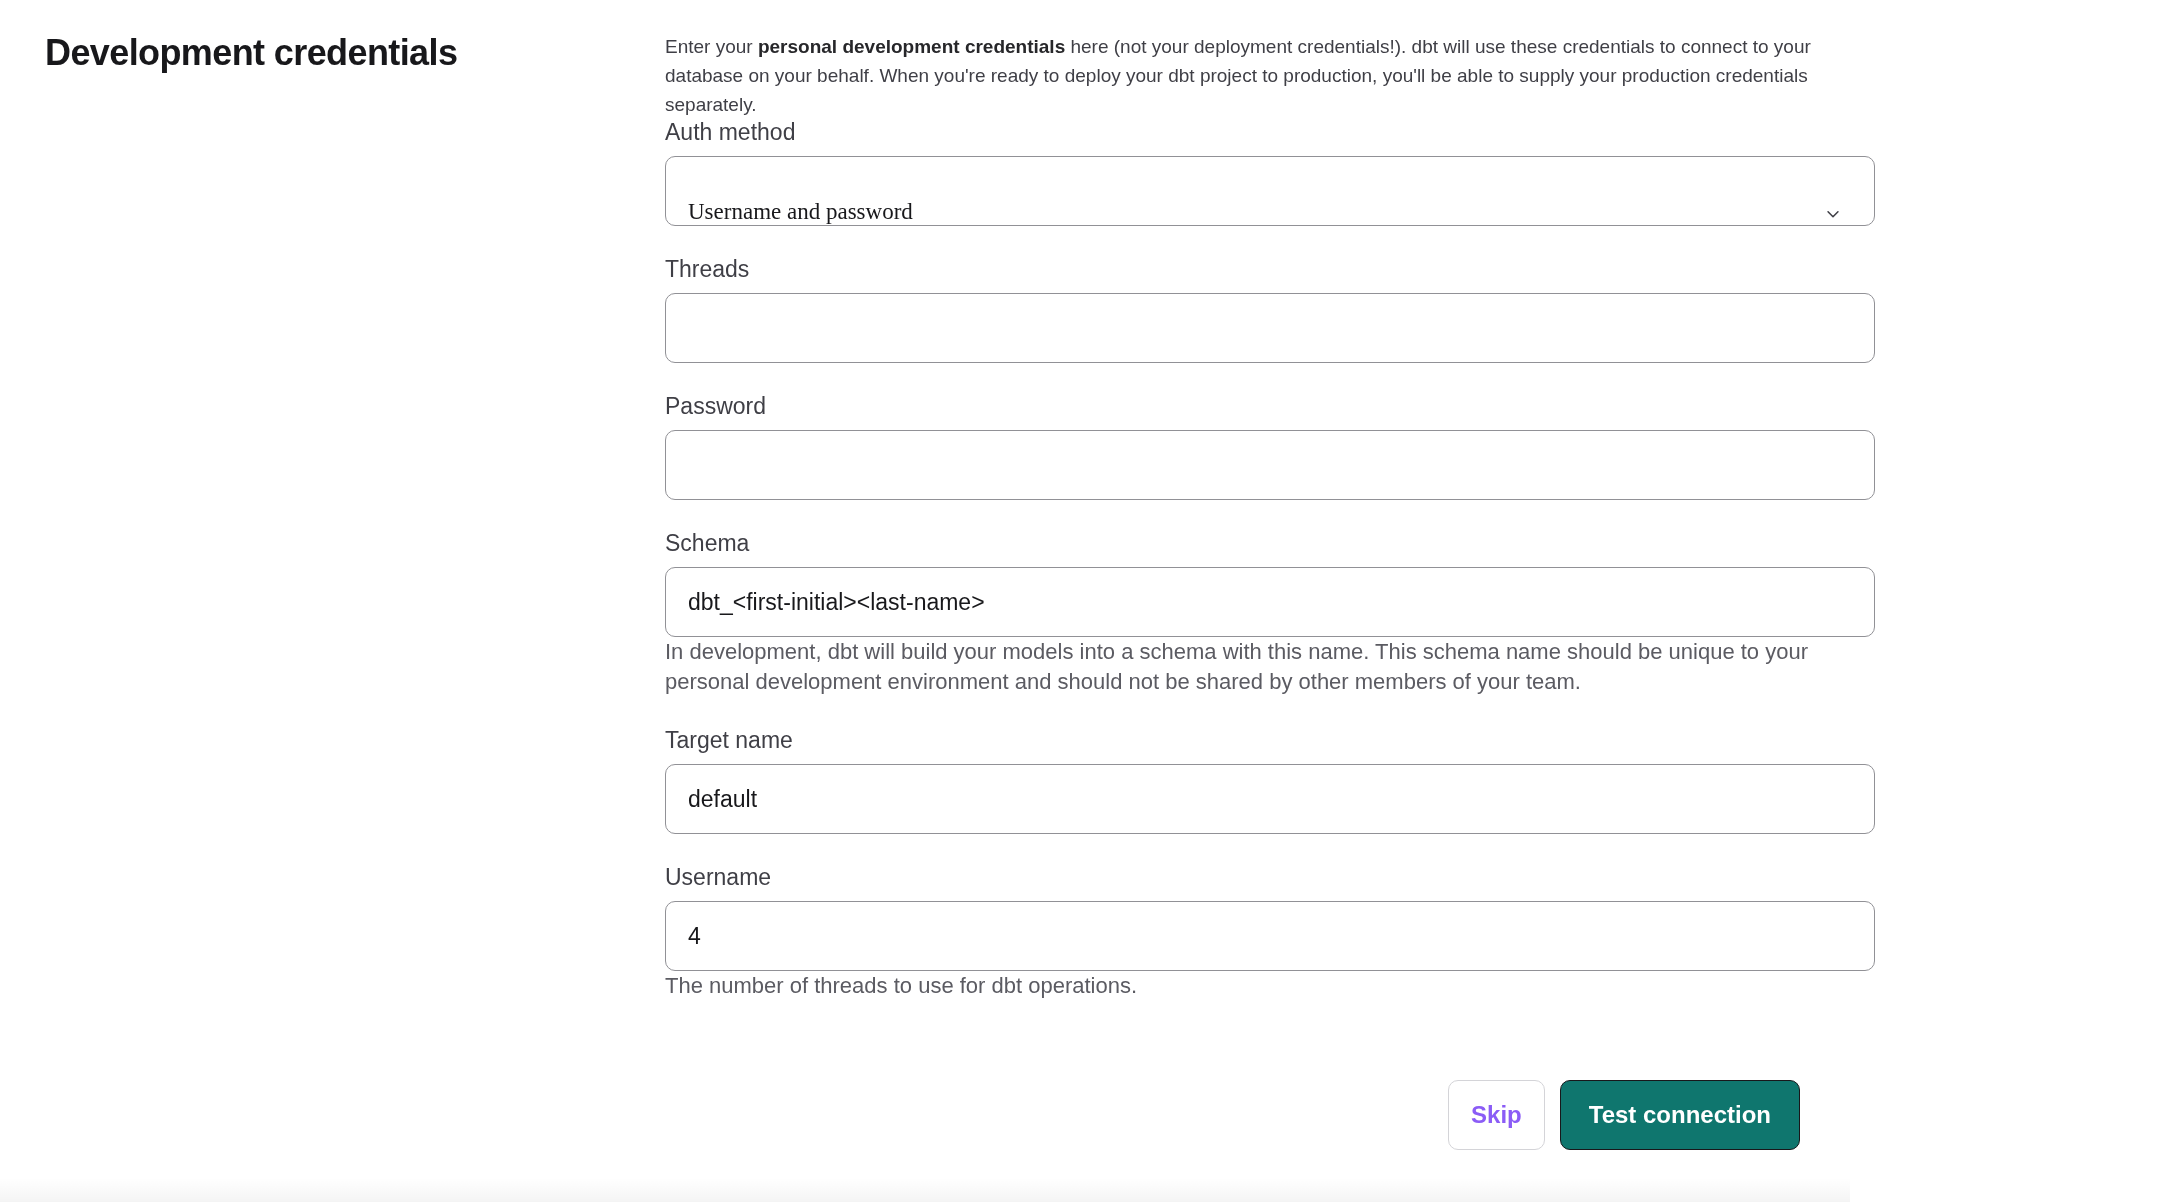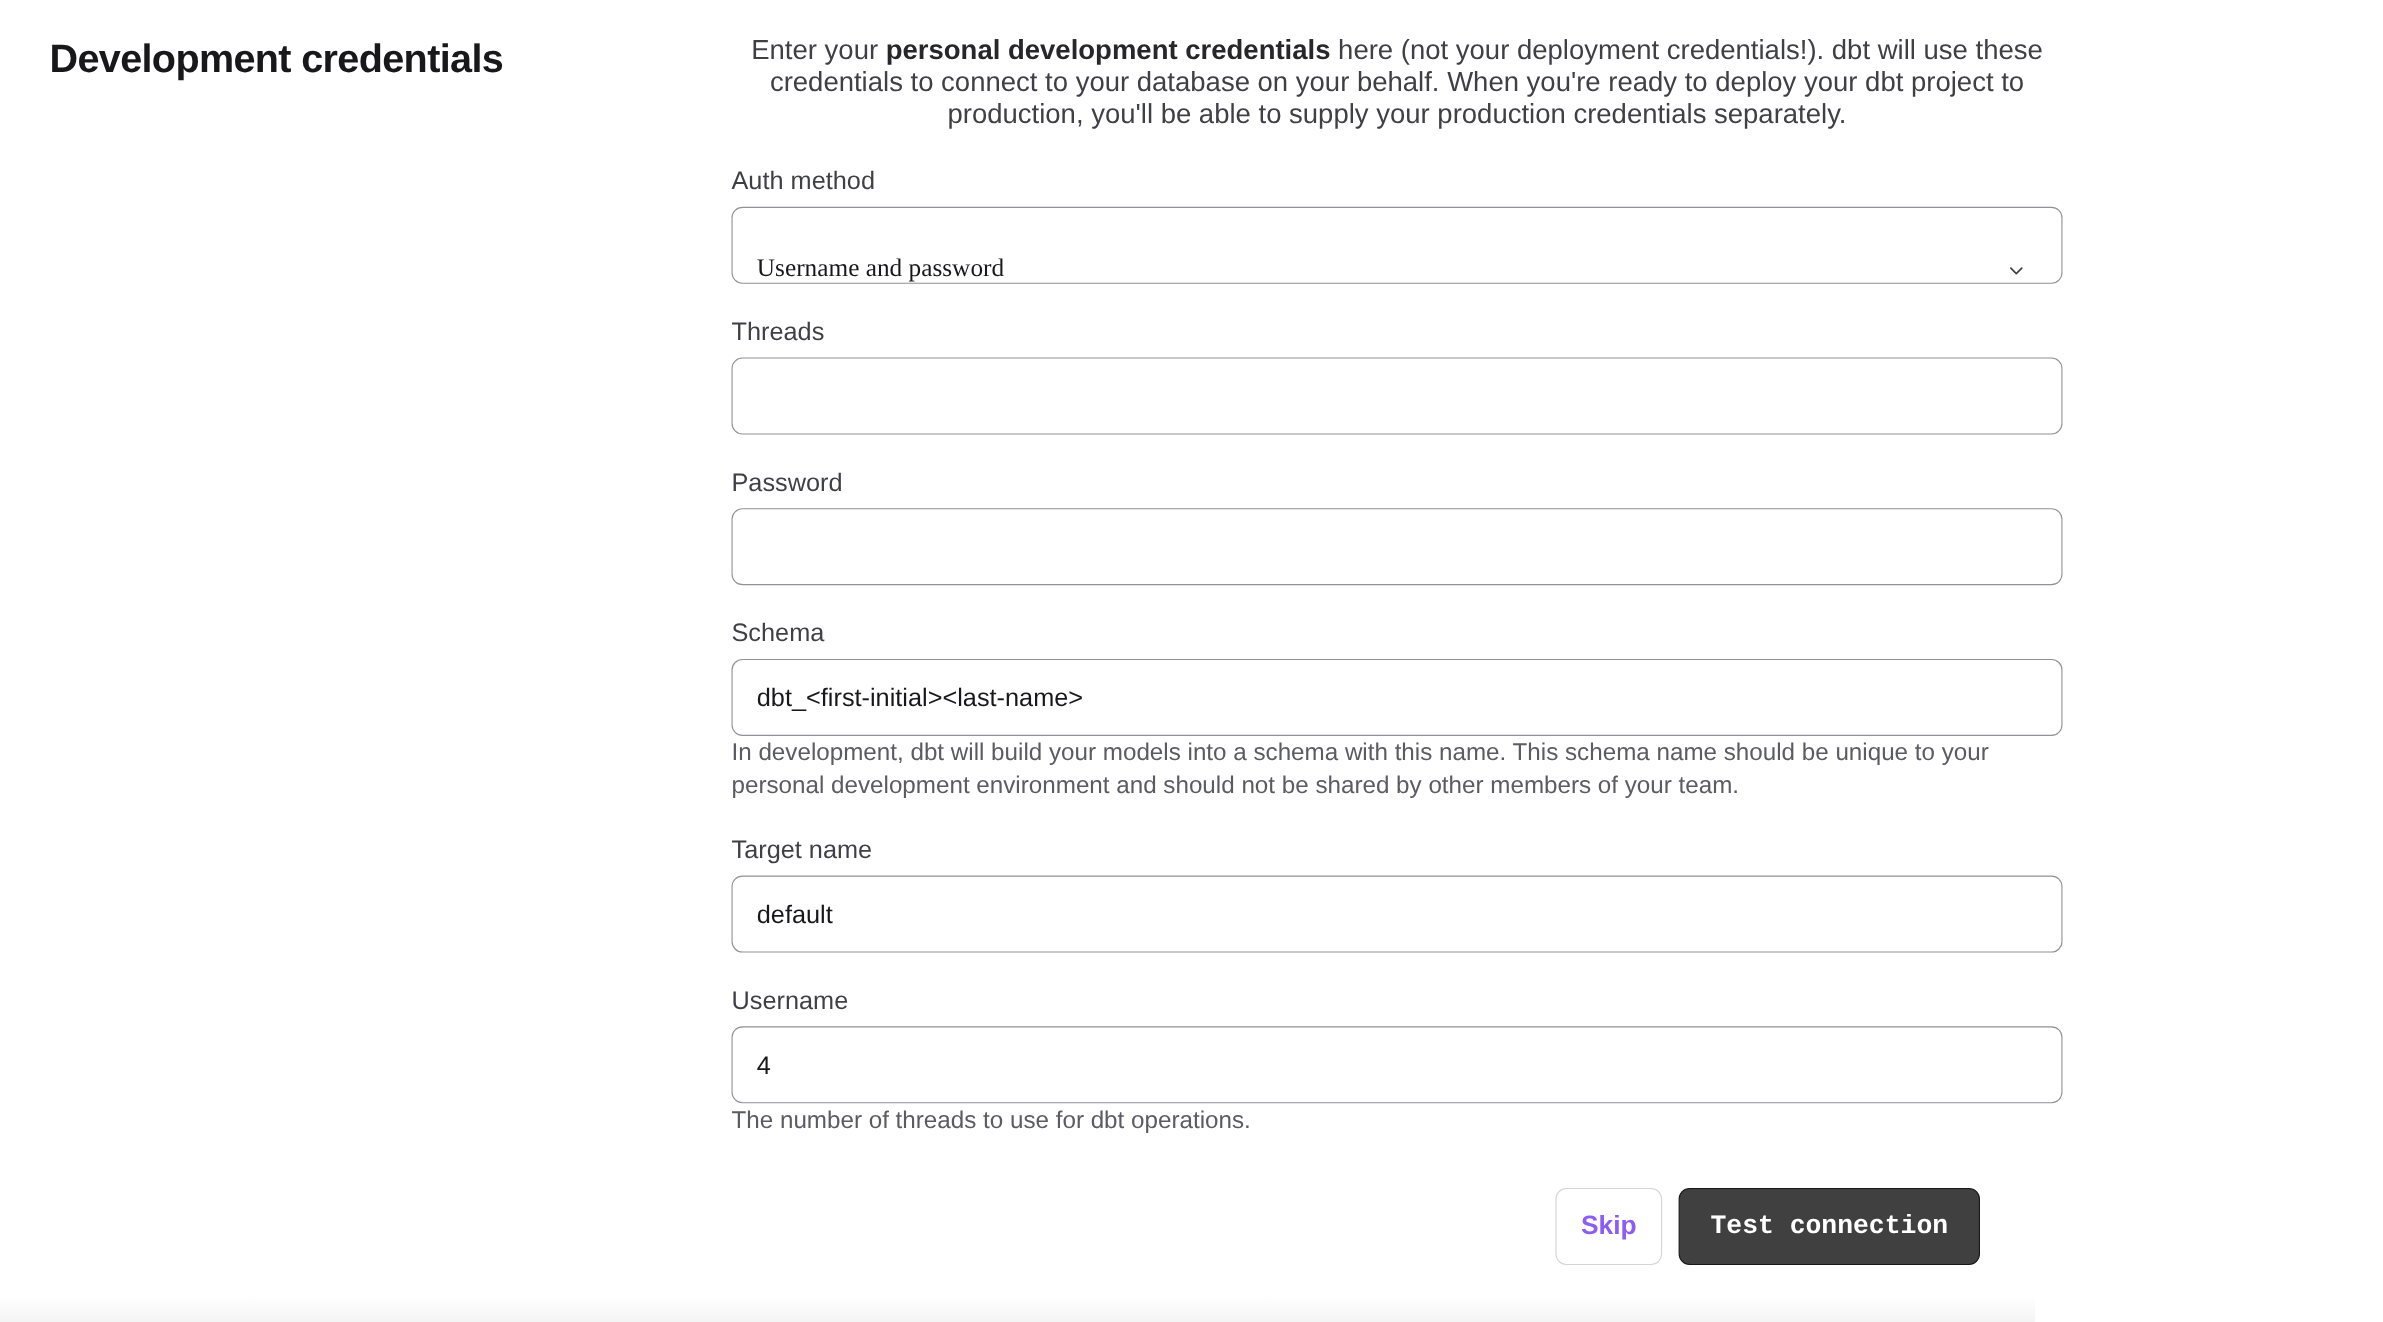--- a/index.html
+++ b/index.html
@@ -30,25 +30,23 @@
     letter-spacing: -0.6px;
     color: #18181b;
     line-height: 1.3;
   }
   .form-col {
     width: 1210px;
     flex: 0 0 1210px;
     padding-top: 2px;
   }
   .description {
-    font-size: 25px;
+    font-size: 19px;
     line-height: 29px;
     color: #3f3f46;
-    margin-bottom: 32px;
-    text-align: center;
   }
   .description b { color: #27272a; font-weight: 700; }
   .field-group { margin-bottom: 30px; }
   .field-label {
     display: block;
     font-size: 23px;
     color: #3f3f46;
     margin-bottom: 10px;
   }
   .text-input, .select-box {
@@ -95,25 +93,24 @@
     align-items: center;
     justify-content: center;
   }
   .btn-skip {
     background: #ffffff;
     border: 1px solid #d4d4d8;
     color: #8b5cf6;
     padding: 0 22px;
   }
   .btn-primary {
-    background: #404040;
+    background: #0f766e;
     border: 1px solid #18181b;
     color: #ffffff;
     padding: 0 28px;
-    font-family: Liberation Mono, monospace;
   }
   .bottom-fade {
     position: absolute;
     left: 0;
     bottom: 0;
     width: 100%;
     height: 24px;
     background: linear-gradient(to bottom, rgba(0,0,0,0) 0%, rgba(0,0,0,0.045) 100%);
     pointer-events: none;
   }

